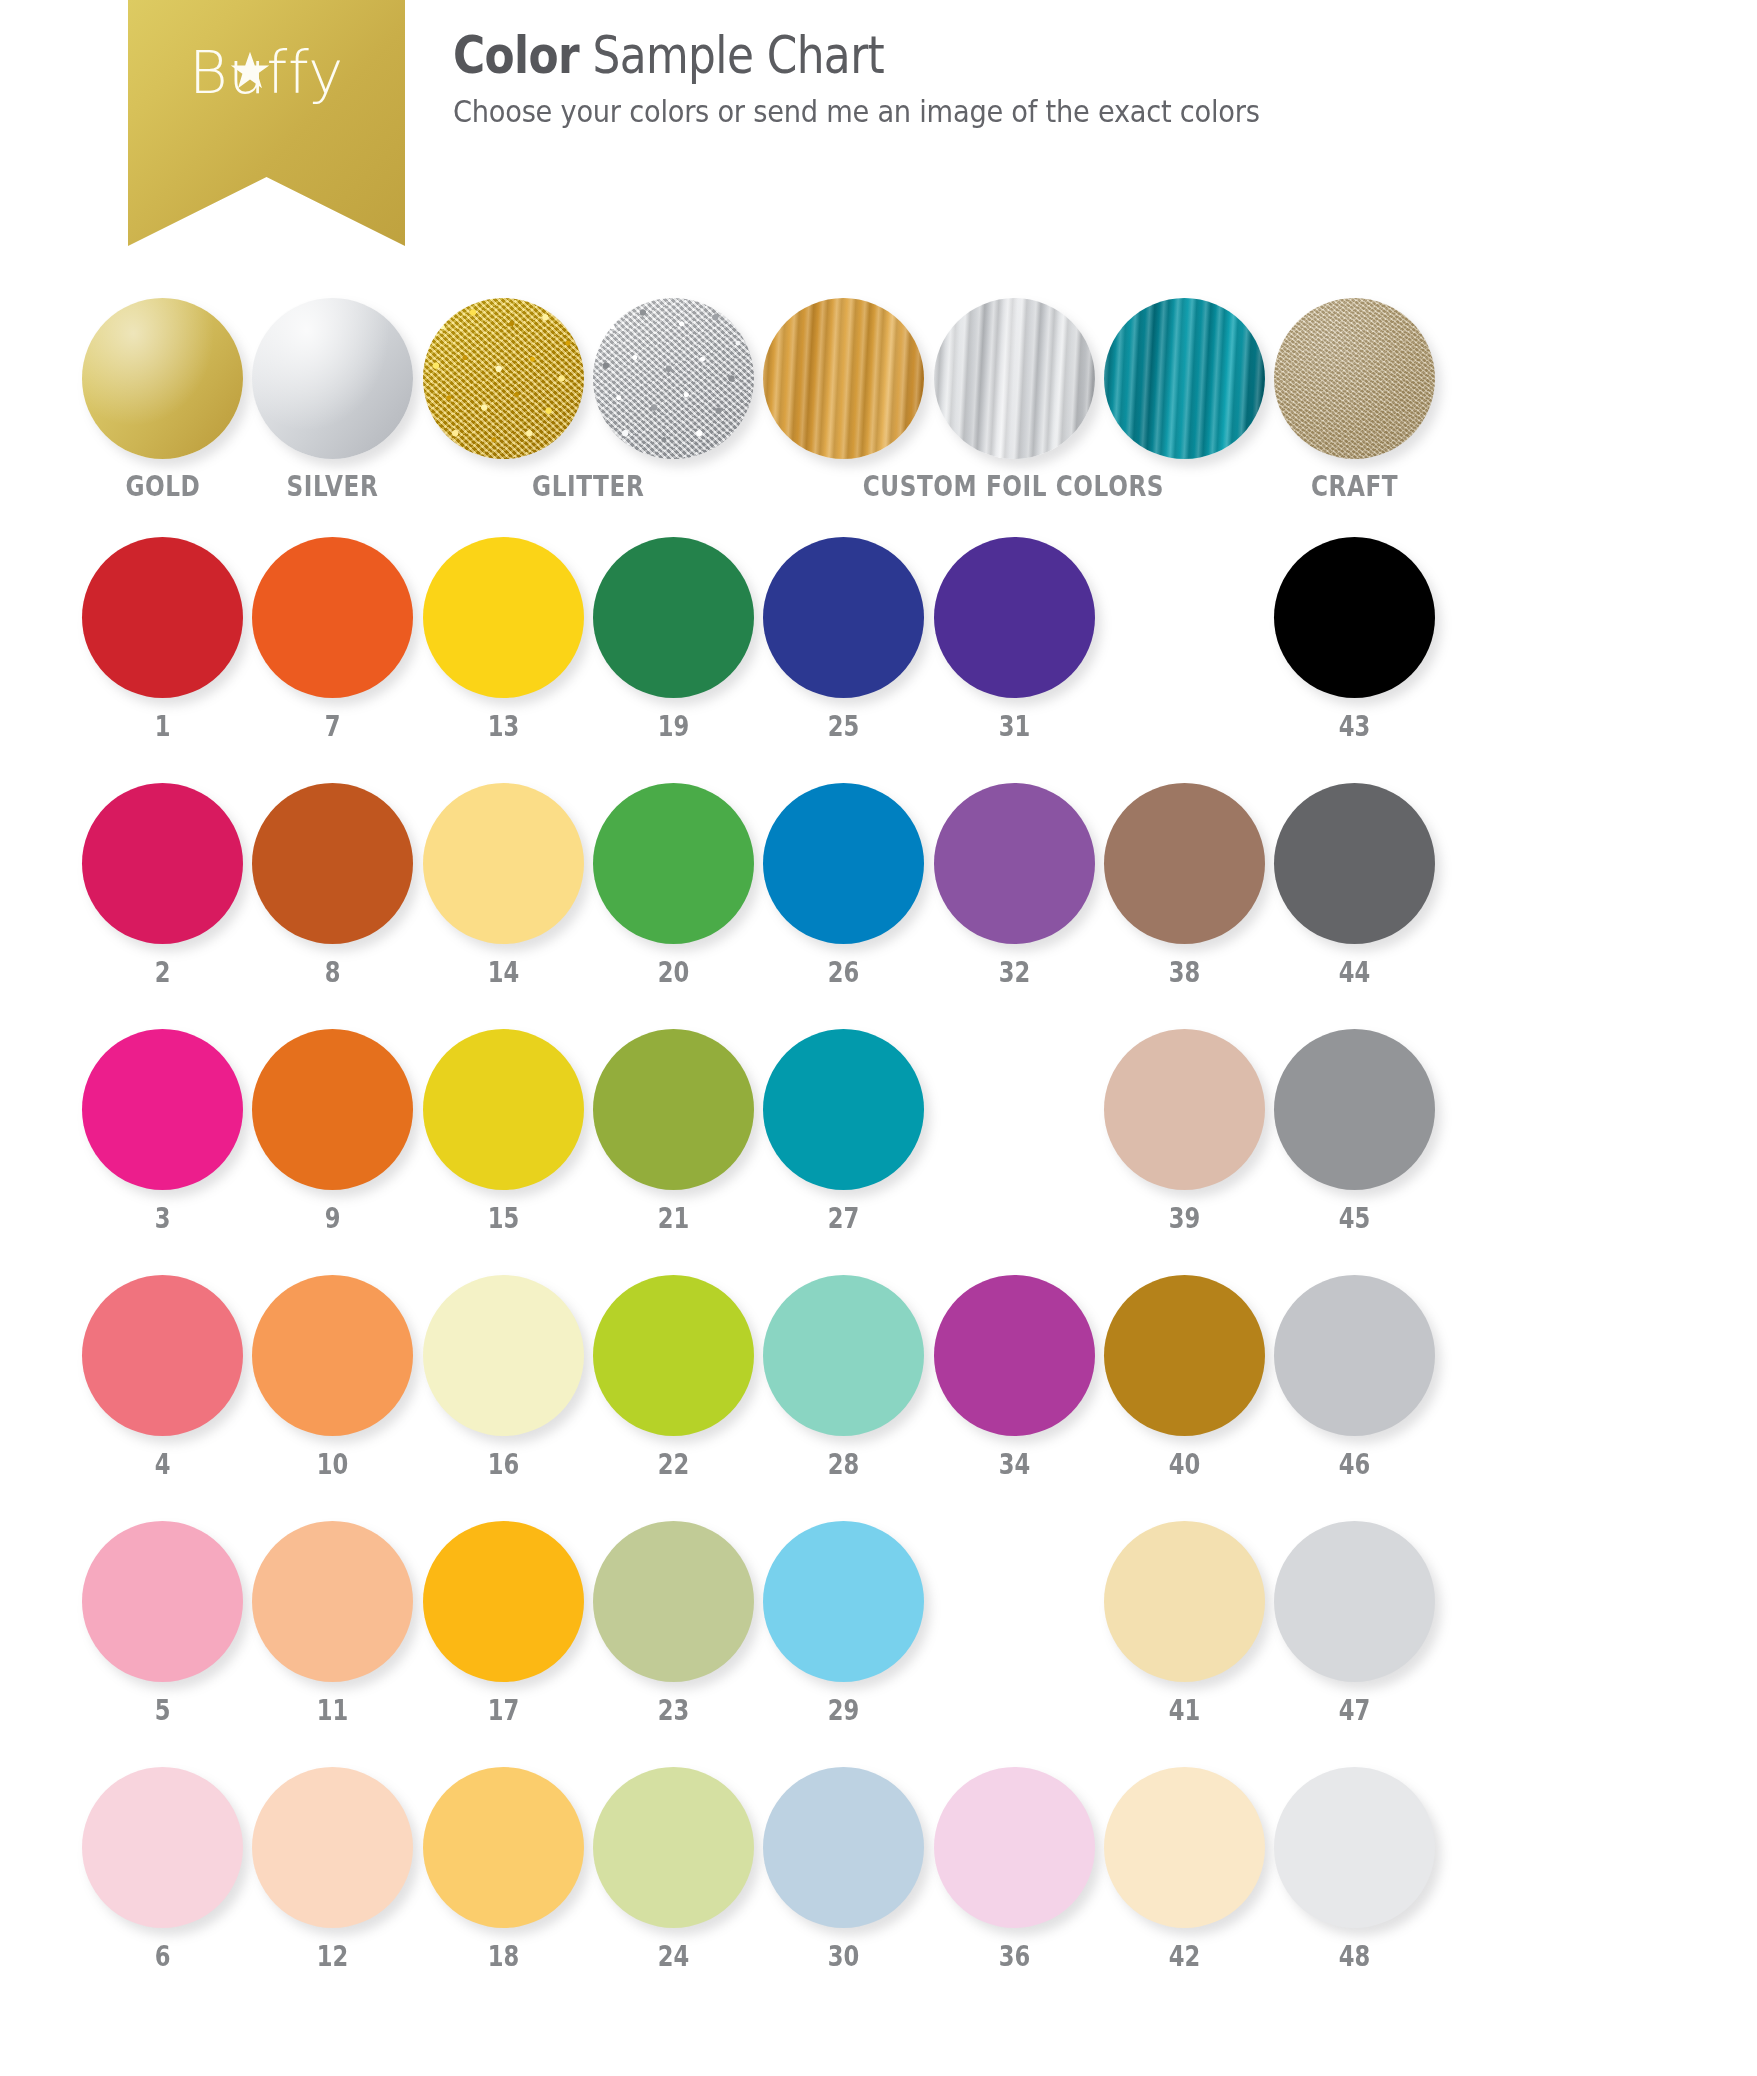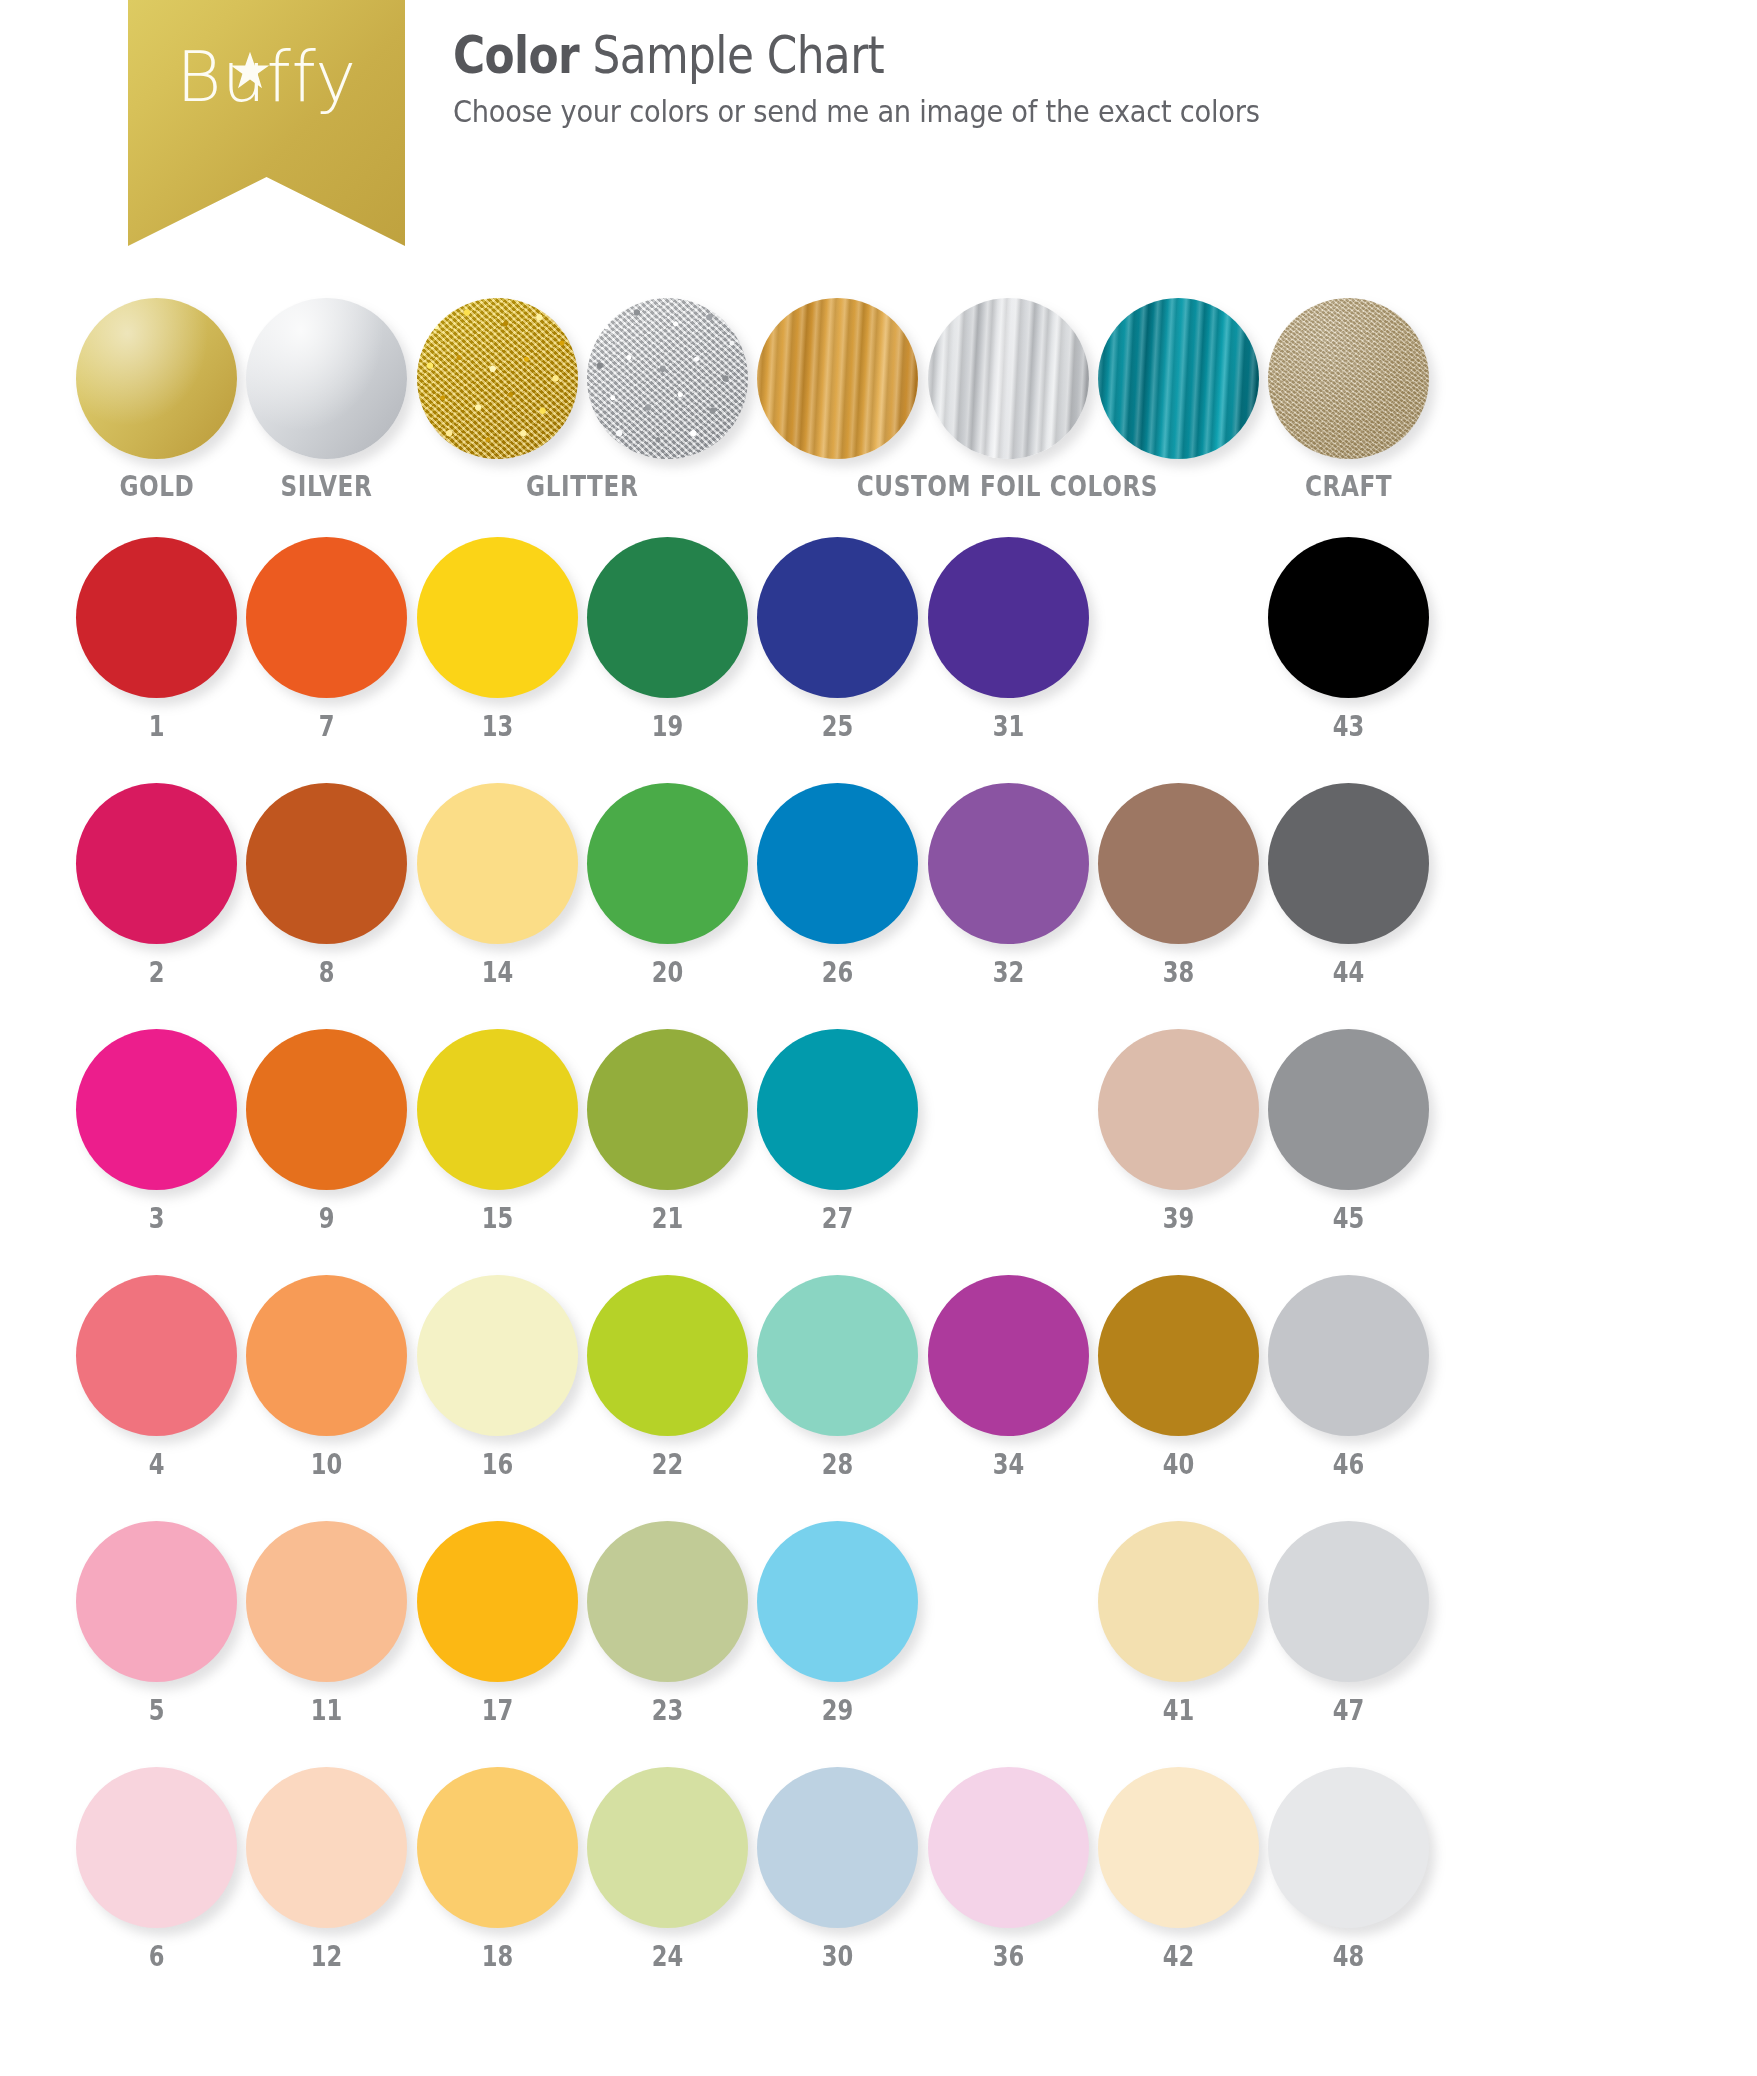--- a/index.html
+++ b/index.html
@@ -36,21 +36,21 @@
   }
 
   #logo-wordmark {
     position: absolute;
     left: 0;
     top: 43px;
     width: 277px;
     text-align: center;
     color: #fdfcf4;
     font-family: "DejaVu Sans", sans-serif;
-    font-size: 69px;
+    font-size: 59px;
     font-weight: 300;
     letter-spacing: 0.7px;
     line-height: 1;
   }
 
   #logo-star {
     position: absolute;
     left: 102px;
     top: 51px;
     width: 40px;
@@ -85,21 +85,21 @@
     white-space: nowrap;
     font-weight: 400;
     letter-spacing: -0.3px;
     transform: scaleX(0.88);
     transform-origin: left center;
   }
 
   
   #grid {
     position: absolute;
-    left: 0;
+    left: 6px;
     top: 298px;
     width: 1651px;
   }
 
   .swatch-row {
     position: relative;
     height: 246px;
     width: 1757px;
   }
   .swatch-row.metal-row { height: 239px; }

